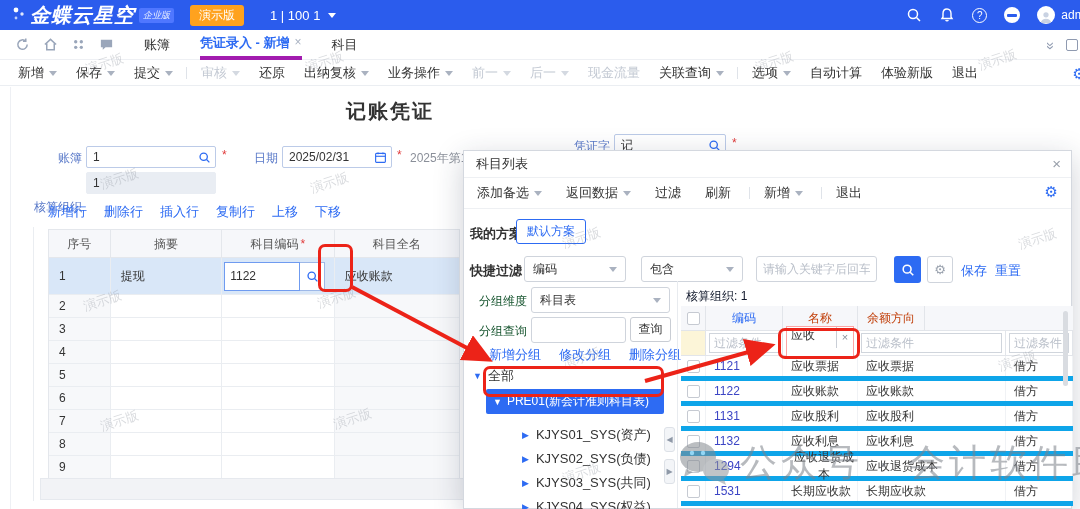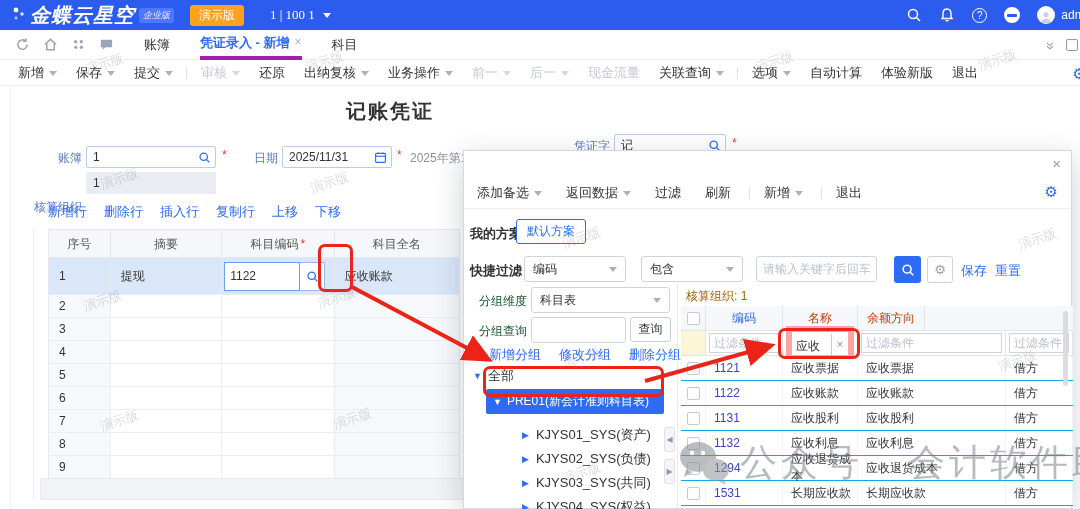--- a/index.html
+++ b/index.html
@@ -5,21 +5,21 @@
   *{margin:0;padding:0;box-sizing:border-box;}
   body{font-family:"Liberation Sans","DejaVu Sans",sans-serif;background:#fff;}
   .screen{position:relative;width:1080px;height:509px;background:#fff;overflow:hidden;}
 
   
   .topbar{position:absolute;top:0;left:0;width:100%;height:30px;background:#2b5ced;display:flex;align-items:center;color:#fff;}
   .logo-dots{margin-left:10px;}
   .logo-text{font-size:20px;font-weight:bold;font-style:italic;letter-spacing:1px;}
   .ent-badge{font-size:9px;background:#4f77ff;color:#e6edff;padding:1px 4px;border-radius:2px;margin-left:4px;font-style:italic;}
   .demo-badge{background:#ffa21e;color:#fff;font-size:12px;padding:2px 9px;border-radius:3px;margin-left:16px;}
-  .org-text{margin-left:26px;font-size:13px;display:flex;align-items:center;font-family:Liberation Serif, serif;}
+  .org-text{margin-left:26px;font-size:13px;display:flex;align-items:center;}
   .org-caret{display:inline-block;width:0;height:0;border-left:4px solid transparent;border-right:4px solid transparent;border-top:5px solid #fff;margin-left:8px;}
   .topbar-right{margin-left:auto;display:flex;align-items:center;gap:17px;padding-right:0;}
   .tb-ic{width:16px;height:16px;color:#fff;}
   .help-circ{width:15px;height:15px;border:1.5px solid #fff;border-radius:50%;font-size:10px;display:flex;align-items:center;justify-content:center;}
   .pause-circ{width:16px;height:16px;background:#fff;border-radius:50%;position:relative;}
   .pause-circ::after{content:'';position:absolute;left:3px;top:7px;width:10px;height:2.5px;background:#2b5ced;border-radius:1px;}
   .avatar{width:18px;height:18px;background:#fff;border-radius:50%;display:flex;align-items:flex-end;justify-content:center;overflow:hidden;}
   .user-name{font-size:12px;margin-left:-11px;margin-right:-14px;}
 
   
@@ -99,37 +99,37 @@
   .p-links{position:absolute;left:25px;top:195px;display:flex;gap:18px;font-size:13px;}
   .tree-root{position:absolute;left:9px;top:216px;display:flex;align-items:center;font-size:13px;color:#333;gap:6px;}
   .tri-open{color:#2d6bf3;font-size:9px;}
   .tree-sel{position:absolute;left:22px;top:238px;width:178px;height:25px;background:#2d6bf3;color:#fff;border-radius:2px;display:flex;align-items:center;font-size:12px;gap:5px;padding-left:7px;white-space:nowrap;}
   .tree-sel .tri-open{color:#fff;}
   .tree-children{position:absolute;left:58px;top:272px;}
   .tree-child{display:flex;align-items:center;gap:7px;font-size:13px;color:#333;height:24px;white-space:nowrap;}
   .tree-child .tri{color:#2d6bf3;font-size:9px;}
   .p-vdiv{position:absolute;left:213px;top:130px;bottom:0;width:1px;background:#e8ebef;}
   .split-h{position:absolute;width:11px;height:25px;background:#f3f5f8;border:1px solid #dde1e7;border-radius:3px;display:flex;align-items:center;justify-content:center;color:#8f99a8;font-size:8px;}
-  .org-info{position:absolute;left:222px;top:137px;font-size:12px;color:#a16207;}
+  .org-info{position:absolute;left:222px;top:137px;font-size:12px;color:#0f172a;}
 
   
   .ptable{position:absolute;left:217px;top:155px;width:392px;}
   .ptable-head{display:flex;height:25px;background:#f6f7fa;border-bottom:1px solid #e2e5ea;}
   .ph{font-size:12px;color:#c2410c;text-align:center;line-height:25px;border-right:1px solid #e2e5ea;display:flex;align-items:center;justify-content:center;}
   .ph.sorted{color:#2d6bf3;}
   .p0{width:25px;} .p1{width:77px;} .p2{width:75px;} .p3{width:148px;} .p4{width:67px;}
   .pfilter{display:flex;height:25px;border-bottom:1px solid #e2e5ea;}
   .pf{border-right:1px solid #e2e5ea;display:flex;align-items:center;justify-content:center;background:#fff;}
   .pf.y{background:#fcf5d8;}
   .pf input{width:calc(100% - 6px);height:20px;border:1px solid #d0d5dc;font-size:12px;color:#333;padding:0 4px;outline:none;font-family:inherit;}
   .pf input::placeholder{color:#b9bfc9;}
-  .name-filter{width:calc(100% - 6px);height:35px;border:6px solid #fca5a5;background:#fff;display:flex;align-items:flex-end;}
+  .name-filter{width:calc(100% - 6px);height:35px;border:1px solid #fca5a5;background:#fff;display:flex;align-items:flex-start;}
   .name-filter .val{flex:1;font-size:12px;color:#333;padding-left:4px;}
   .name-filter .clr{width:17px;height:21px;border-left:1px solid #c9ced6;display:flex;align-items:center;justify-content:center;color:#8a919c;font-size:11px;}
-  .prow{display:flex;height:25px;border-bottom:1px solid #0ea5e9;}
+  .prow{display:flex;height:25px;border-bottom:5px solid #0ea5e9;text-align:center;}
   .pc{font-size:12px;color:#333;display:flex;align-items:center;border-right:1px solid #f0f2f5;padding-left:8px;background:#fff;}
   .pc.p0{justify-content:center;padding-left:0;}
   .pc.code{color:#3c45c5;}
   .cb{width:13px;height:13px;border:1px solid #c6cad2;border-radius:2px;background:#fff;display:inline-block;}
   .ptable-scroll{position:absolute;right:3px;top:160px;width:5px;height:75px;background:#d9dce1;border-radius:3px;}
 
   
   .wm{position:absolute;font-size:13px;color:#8c929c;opacity:.32;transform:rotate(-18deg);z-index:25;white-space:nowrap;pointer-events:none;}
   .brand-wm{position:absolute;left:676px;top:437px;display:flex;align-items:center;z-index:30;pointer-events:none;opacity:.55;}
   .brand-wm .txt{font-size:37px;color:#7d828a;letter-spacing:4px;white-space:nowrap;margin-left:6px;}
@@ -289,21 +289,21 @@
     </div>
     <span class="star" style="left:222px;top:61px;">*</span>
 
     <span class="f-label" style="left:10px;top:99px;width:72px;margin-top:13px;">核算组织</span>
     <div class="f-input readonly" style="left:86px;top:85px;width:130px;">
       <span class="grow">1</span>
     </div>
 
     <span class="f-label" style="left:242px;top:63px;width:36px;">日期</span>
     <div class="f-input" style="left:282px;top:59px;width:110px;">
-      <span class="grow">2025/11/31</span>
+      <span class="grow">2025/02/31</span>
       <svg viewBox="0 0 16 16">
           <rect x="2" y="3" width="12" height="11" rx="1" fill="none" stroke="currentColor" stroke-width="1.4"></rect>
           <line x1="2" y1="6.5" x2="14" y2="6.5" stroke="currentColor" stroke-width="1.4"></line>
           <line x1="5" y1="1.8" x2="5" y2="4" stroke="currentColor" stroke-width="1.4"></line>
           <line x1="11" y1="1.8" x2="11" y2="4" stroke="currentColor" stroke-width="1.4"></line>
         </svg>
     </div>
     <span class="star" style="left:397px;top:61px;">*</span>
     <span class="period-text" style="left:410px;top:63px;">2025年第10期</span>
 
@@ -397,20 +397,21 @@
             <div class="vc c1"></div>
             <div class="vc c2"></div>
             <div class="vc c3"></div>
           </div>
         </div>
     </div>
     <div class="grid-footer"></div>
   </div>
 
   <div class="popup">
+    <div class="p-title">科目列表</div>
     <span class="p-close">×</span>
     <div class="p-toolbar" id="popup-toolbar">
         <div class="tb-item">
           <span>添加备选</span>
           <i class="caret"></i>
         </div>
         <div class="tb-item">
           <span>返回数据</span>
           <i class="caret"></i>
         </div>

